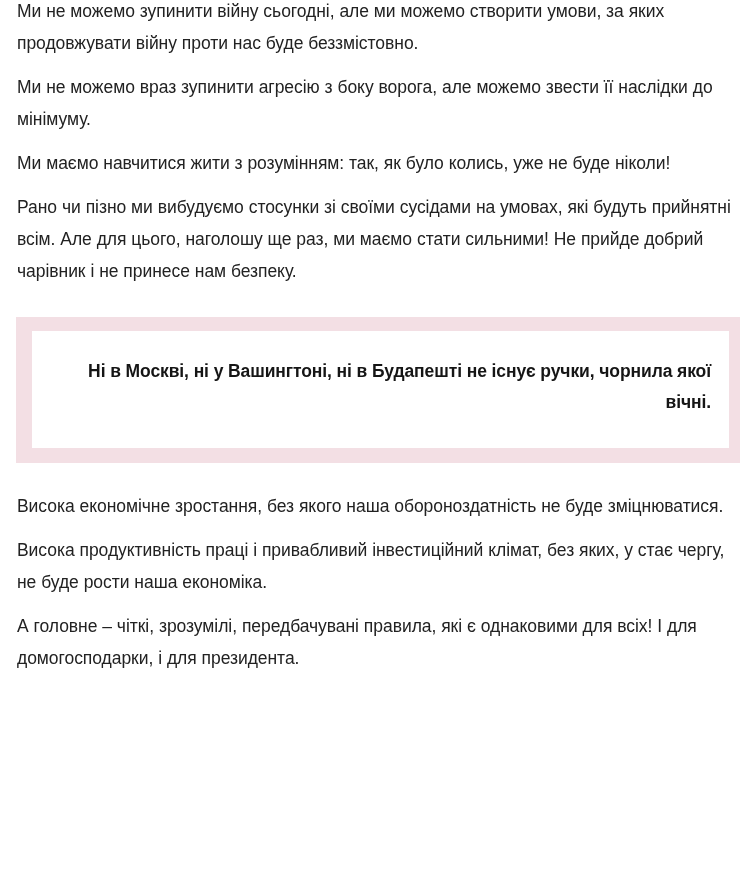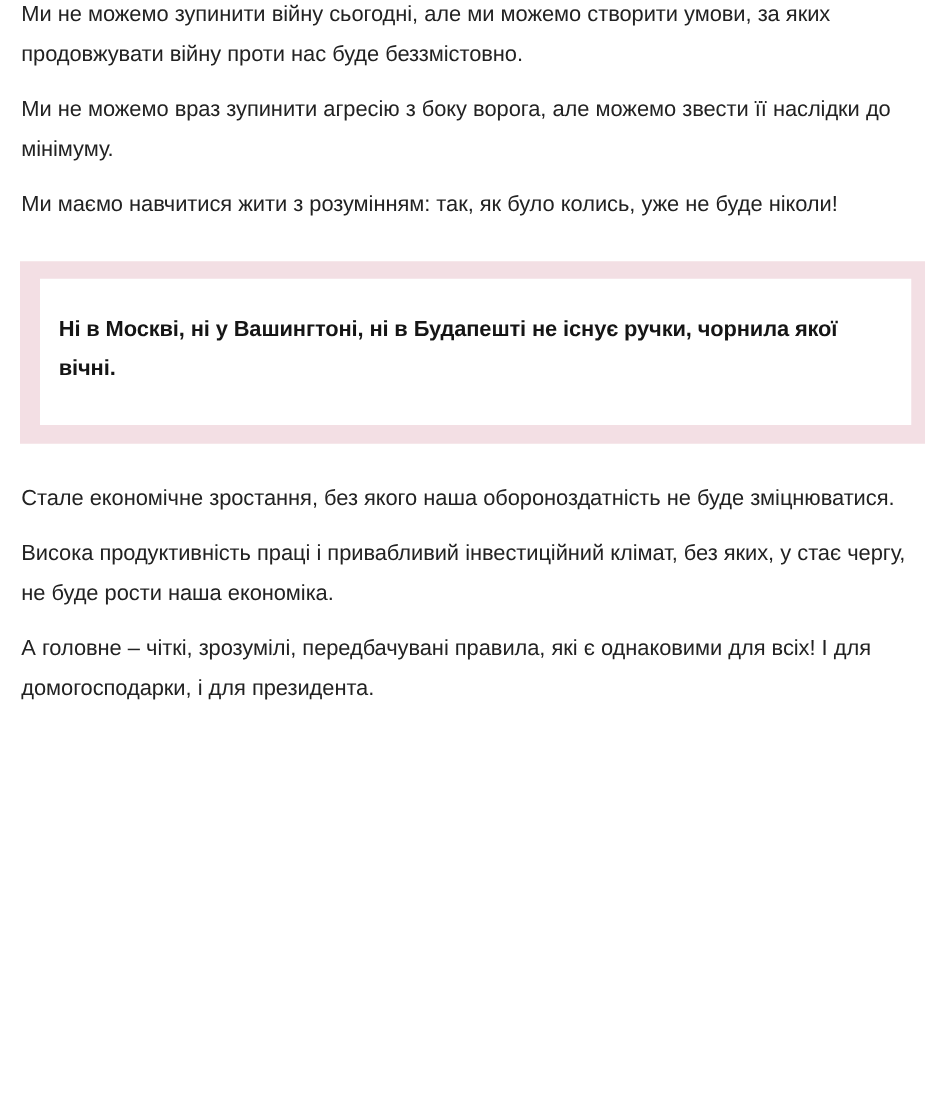--- a/index.html
+++ b/index.html
@@ -38,20 +38,21 @@
   }
   .quote-wrap {
     margin: 30px 0 27px 0;
     padding: 0 15px 0 16px;
     box-sizing: border-box;
   }
   .quote-outer {
     background: #f3dfe4;
     padding: 14px 11px 15px 16px;
     box-sizing: border-box;
+    text-align: right;
   }
   .quote-inner {
     background: #ffffff;
     padding: 25px 18px 30px 15px;
     box-sizing: border-box;
   }
   .quote-text {
     margin: 0;
     color: #151515;
     font-weight: bold;
@@ -64,28 +65,29 @@
   }
 </style>
 </head>
 <body>
 
 <div id="article">
 
   <p class="para first-para">Ми не можемо зупинити війну сьогодні, але ми можемо створити умови, за яких продовжувати війну проти нас буде беззмістовно.</p>
   <p class="para">Ми не можемо враз зупинити агресію з боку ворога, але можемо звести її наслідки до мінімуму.</p>
   <p class="para">Ми маємо навчитися жити з розумінням: так, як було колись, уже не буде ніколи!</p>
+  <p class="para">Рано чи пізно ми вибудуємо стосунки зі своїми сусідами на умовах, які будуть прийнятні всім. Але для цього, наголошу ще раз, ми маємо стати сильними! Не прийде добрий чарівник і не принесе нам безпеку.</p>
 
   <div class="quote-wrap">
     <div class="quote-outer">
       <div class="quote-inner">
         <p class="quote-text">
           <span class="quote-line">Ні в Москві, ні у Вашингтоні, ні в Будапешті не існує ручки, чорнила якої вічні.</span>
         </p>
       </div>
     </div>
   </div>
 
-  <p class="para">Стале економічне зростання, без якого наша обороноздатність не буде зміцнюватися.</p>
+  <p class="para">Висока економічне зростання, без якого наша обороноздатність не буде зміцнюватися.</p>
   <p class="para">Висока продуктивність праці і привабливий інвестиційний клімат, без яких, у стає чергу, не буде рости наша економіка.</p>
   <p class="para">А головне – чіткі, зрозумілі, передбачувані правила, які є однаковими для всіх! І для домогосподарки, і для президента.</p>
 
 </div>
 
 </body></html>

